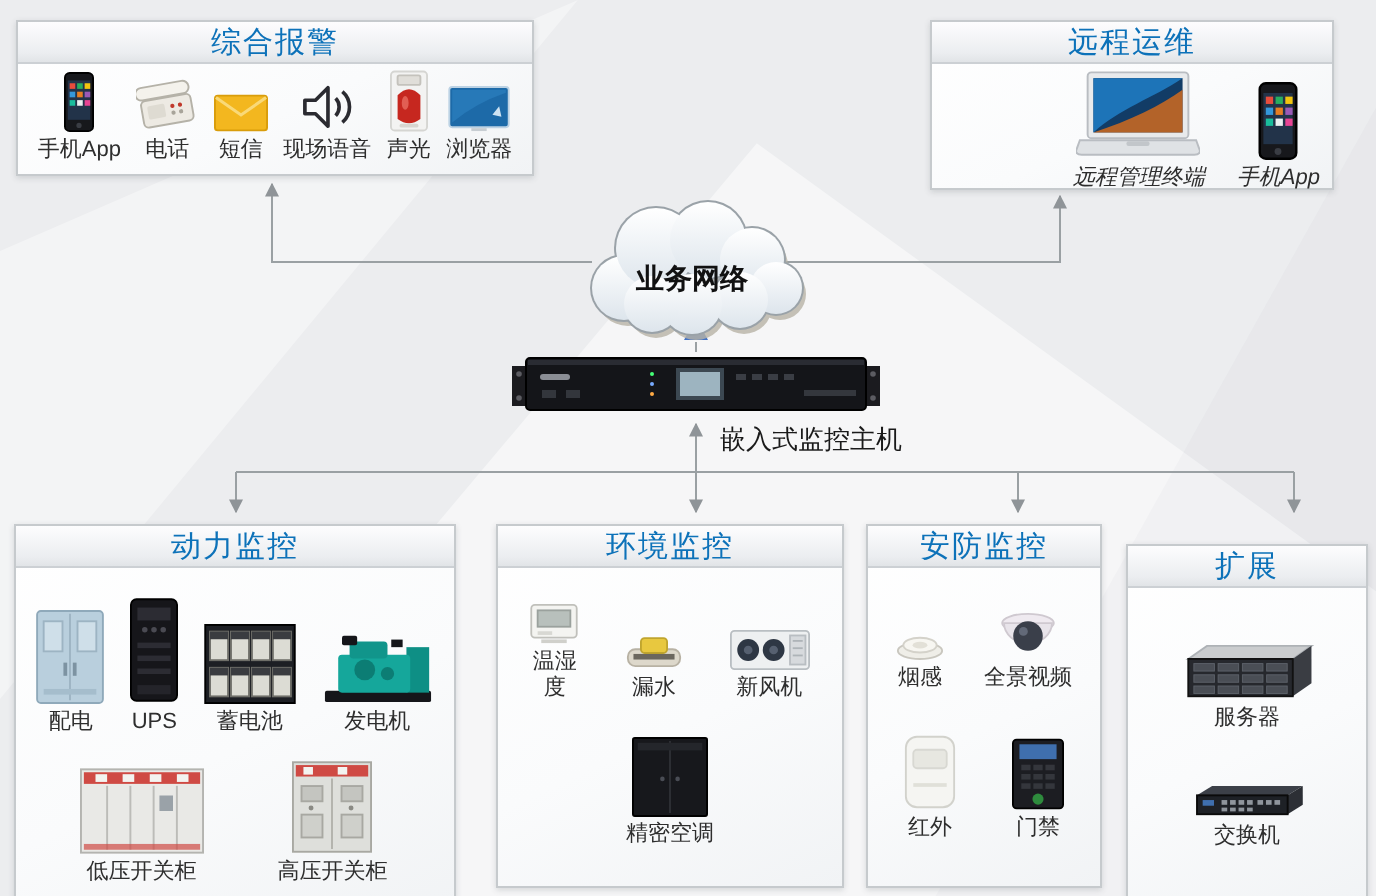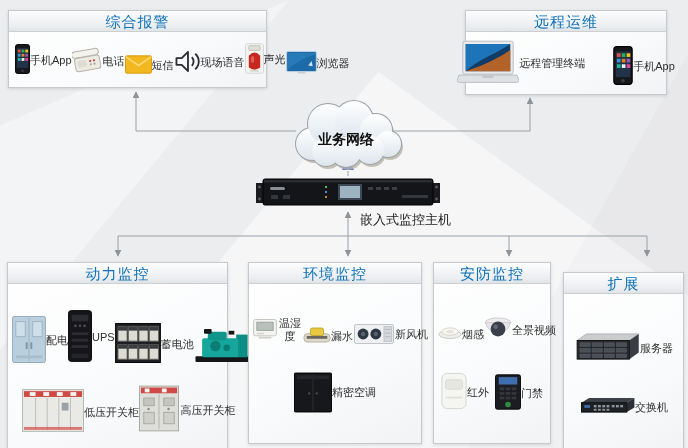--- a/index.html
+++ b/index.html
@@ -26,21 +26,21 @@
   }
   .panel-header{
     height:20px;flex:0 0 20px;
     background:linear-gradient(#fdfdfe,#ebedf0 78%,#e1e4e7);
     border-bottom:1px solid #ccd0d4;
     display:flex;align-items:center;justify-content:center;
   }
   .panel-title{color:#0d72b9;font-weight:normal;font-size:15px;letter-spacing:1px;line-height:1;}
   .panel-body{flex:1;display:flex;flex-direction:column;justify-content:space-evenly;padding:2px 4px;}
   .items-row{display:flex;justify-content:space-around;align-items:flex-end;}
-  .item{display:flex;flex-direction:row;align-items:center;}
+  .item{display:flex;flex-direction:column;align-items:center;}
   .lbl{font-size:11px;color:#2e2e2e;margin-top:3px;text-align:center;line-height:1.2;white-space:nowrap;}
   .lbl.wrap{white-space:normal;}
   .host-label{position:absolute;left:360px;top:211px;z-index:2;font-size:13px;color:#1a1a1a;}
   .cloud-wrap{position:absolute;left:288px;top:98px;z-index:2;}
   .device-wrap{position:absolute;left:256px;top:175px;z-index:2;}
 </style>
 </head>
 <body>
 
 <div class="canvas">
@@ -153,21 +153,21 @@
         </div>
       </div>
     </div>
   </div>
 
   <div class="panel" style="left:465px;top:10px;width:202px;height:85px;">
     <div class="panel-header">
       <span class="panel-title">远程运维</span>
     </div>
     <div class="panel-body" style="padding:3px 6px 5px;">
-      <div class="items-row" style="justify-content:center;gap:28px;">
+      <div class="items-row" style="justify-content:flex-end;gap:16px;font-style:italic;">
         <div class="item">
           <span>
             <svg width="62" height="45" viewBox="0 0 64 46">
               <rect x="6" y="1" width="52" height="34" rx="2" fill="#e8eaec" stroke="#b9bdc2"></rect>
               <rect x="9" y="4" width="46" height="28" fill="#123c66"></rect>
               <path d="M9,32 C22,20 40,14 55,4 H9 z" fill="#1d74b8"></path>
               <path d="M9,32 C28,26 44,18 55,10 V32 z" fill="#d06a1f" opacity=".85"></path>
               <path d="M2,36 h60 l2,5.5 q0,2 -3,2 h-58 q-3,0 -3,-2 z" fill="#dfe2e5" stroke="#b9bdc2"></path>
               <rect x="26" y="36.5" width="12" height="2.5" rx="1.2" fill="#c2c6ca"></rect>
             </svg>

